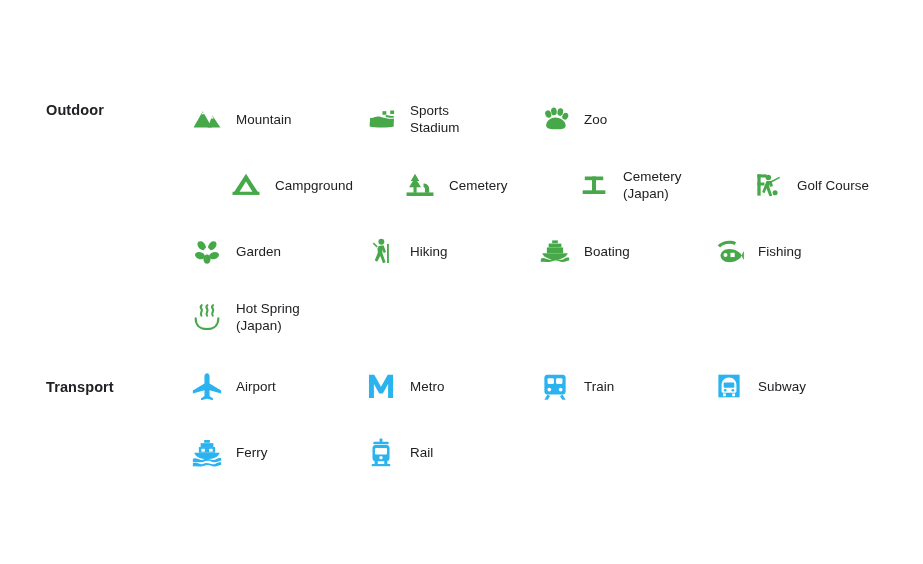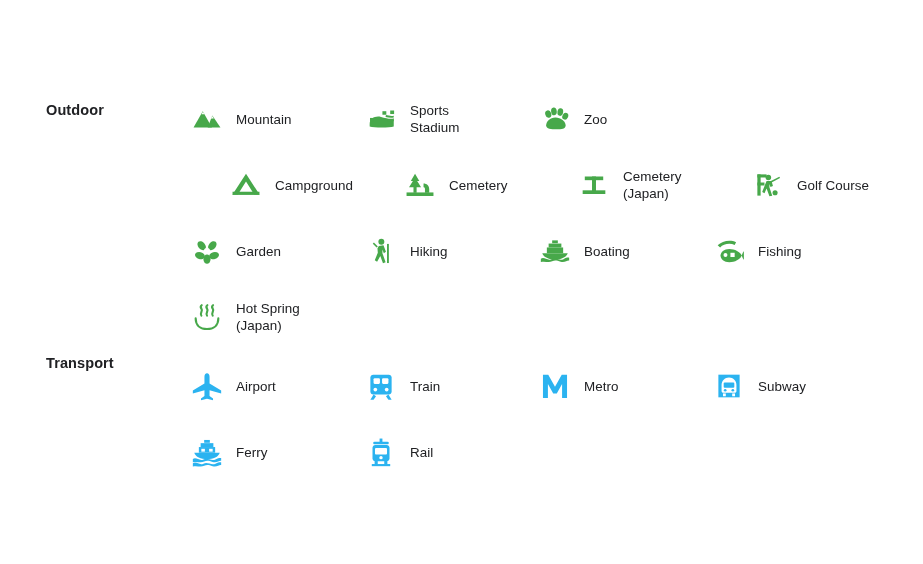--- a/index.html
+++ b/index.html
@@ -273,58 +273,58 @@
             <div class="cell-label"></div>
           </div>
           <div class="cell empty">
             <div class="icon-box"></div>
             <div class="cell-label"></div>
           </div>
         </div>
       </div>
     </div>
     <div class="section" style="top: 353px;">
-      <div class="section-label" style="top: 2px;">Transport</div>
+      <div class="section-label" style="top: 26px;">Transport</div>
       <div class="grid">
         <div class="row" style="height: 66px;">
           <div class="cell">
             <div class="icon-box">
               <svg viewBox="0 0 48 48" xmlns="http://www.w3.org/2000/svg">
                 <g fill="#2bb3f0">
                   <path d="M24 6 C26.2 6 27.6 8 27.6 11 L27.6 20.5 L44 30.5 L44 34.5 L27.6 30 L27.6 38 L32.5 41.5 L32.5 44 L24 42 L15.5 44 L15.5 41.5 L20.4 38 L20.4 30 L4 34.5 L4 30.5 L20.4 20.5 L20.4 11 C20.4 8 21.8 6 24 6 Z"></path>
                 </g>
               </svg>
             </div>
             <div class="cell-label">Airport</div>
+          </div>
+          <div class="cell">
+            <div class="icon-box">
+              <svg viewBox="0 0 48 48" xmlns="http://www.w3.org/2000/svg">
+                <g fill="#2bb3f0">
+                  <path d="M7 8 L14.5 8 L24 25 L33.5 8 L41 8 L41 41 L34 41 L34 21 L26.5 34.5 L21.5 34.5 L14 21 L14 41 L7 41 Z"></path>
+                </g>
+              </svg>
+            </div>
+            <div class="cell-label">Metro</div>
           </div>
           <div class="cell">
             <div class="icon-box">
               <svg viewBox="0 0 48 48" xmlns="http://www.w3.org/2000/svg">
                 <g fill="#2bb3f0">
                   <path d="M13 8 L35 8 C37.2 8 39 9.8 39 12 L39 32 C39 34.2 37.2 36 35 36 L13 36 C10.8 36 9 34.2 9 32 L9 12 C9 9.8 10.8 8 13 8 Z"></path>
                   <rect x="13.5" y="13" width="9" height="8" rx="1.6" fill="#ffffff"></rect>
                   <rect x="25.5" y="13" width="9" height="8" rx="1.6" fill="#ffffff"></rect>
                   <circle cx="16" cy="29" r="2.6" fill="#ffffff"></circle>
                   <circle cx="32" cy="29" r="2.6" fill="#ffffff"></circle>
                   <path d="M13.5 36 L9 43.5 L13.5 43.5 L17 38.5 Z"></path>
                   <path d="M34.5 36 L39 43.5 L34.5 43.5 L31 38.5 Z"></path>
                 </g>
               </svg>
             </div>
             <div class="cell-label">Train</div>
-          </div>
-          <div class="cell">
-            <div class="icon-box">
-              <svg viewBox="0 0 48 48" xmlns="http://www.w3.org/2000/svg">
-                <g fill="#2bb3f0">
-                  <path d="M7 8 L14.5 8 L24 25 L33.5 8 L41 8 L41 41 L34 41 L34 21 L26.5 34.5 L21.5 34.5 L14 21 L14 41 L7 41 Z"></path>
-                </g>
-              </svg>
-            </div>
-            <div class="cell-label">Metro</div>
           </div>
           <div class="cell">
             <div class="icon-box">
               <svg viewBox="0 0 48 48" xmlns="http://www.w3.org/2000/svg">
                 <g>
                   <path d="M9 8 L39 8 L39 40 L9 40 Z" fill="#2bb3f0"></path>
                   <path d="M24 12 C30 12 34.5 16.5 34.5 22.5 L34.5 31 C34.5 32.4 33.4 33.5 32 33.5 L16 33.5 C14.6 33.5 13.5 32.4 13.5 31 L13.5 22.5 C13.5 16.5 18 12 24 12 Z" fill="#ffffff"></path>
                   <rect x="16.5" y="19" width="15" height="7.5" rx="1.4" fill="#2bb3f0"></rect>
                   <circle cx="18.6" cy="30" r="1.9" fill="#2bb3f0"></circle>
                   <circle cx="29.4" cy="30" r="1.9" fill="#2bb3f0"></circle>

